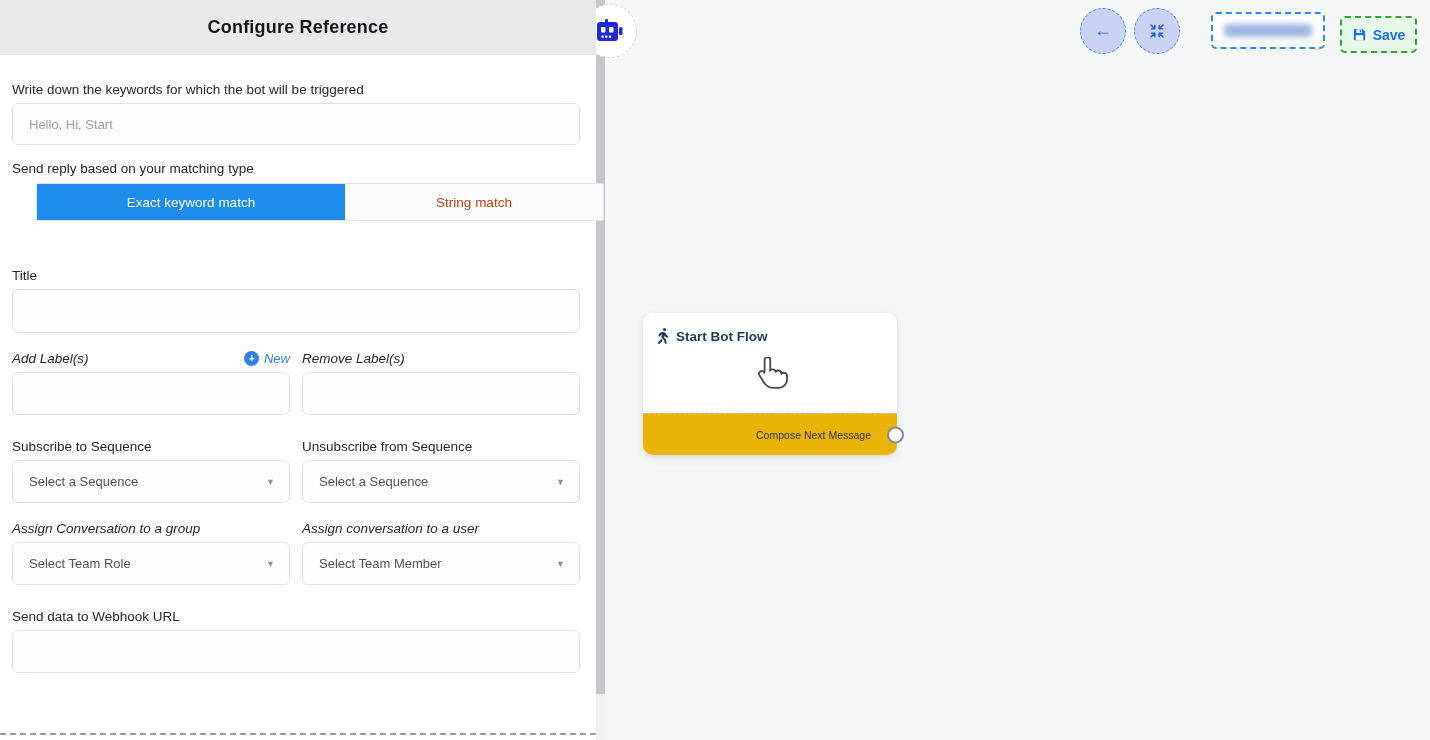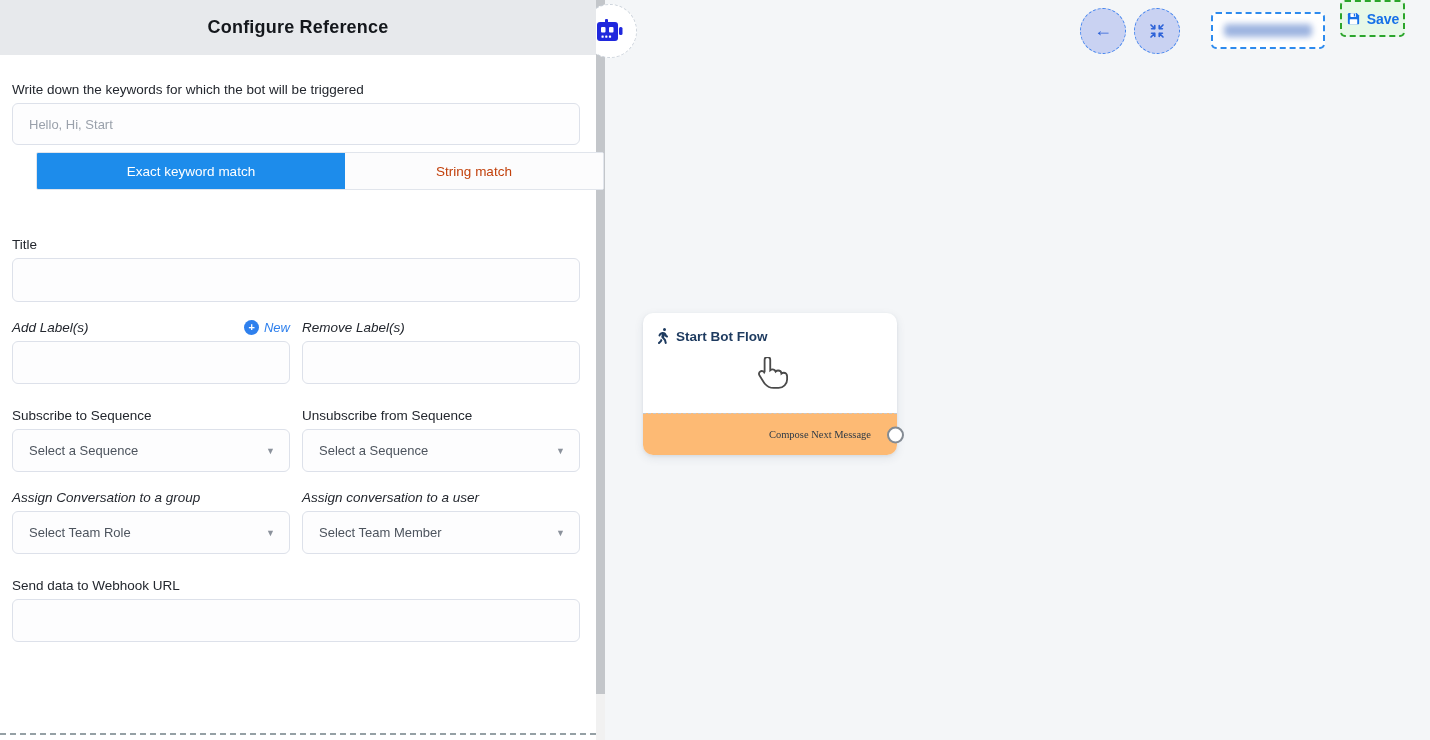--- a/index.html
+++ b/index.html
@@ -107,44 +107,43 @@
 
   .blurred-btn {
     position:absolute; left:1211px; top:12px; width:114px; height:37px;
     background:#fff; border:2px dashed #2e8bee; border-radius:5px;
     display:flex; align-items:center; justify-content:center;
     cursor:pointer; z-index:6;
   }
   .blur-bar { width:88px; height:13px; border-radius:4px; background:#9db4e0; filter:blur(3px); }
 
   .save-btn {
-    position:absolute; left:1340px; top:0; width:65px; height:37px;
+    position:absolute; left:1340px; top:16px; width:77px; height:37px;
     background:#e7f8e8; border:2px dashed #2ba52b; border-radius:5px;
     display:flex; align-items:center; justify-content:center; gap:6px;
     cursor:pointer; z-index:6;
   }
   .save-label { color:#1670e8; font-size:14px; font-weight:bold; }
 
   
   .node {
     position:absolute; left:643px; top:313px; width:254px; height:142px;
     background:#fff; border-radius:10px;
     box-shadow:0 3px 10px rgba(40,60,90,.10), 0 1px 3px rgba(40,60,90,.08);
     z-index:1;
   }
   .node-header { display:flex; align-items:center; gap:7px; padding:15px 14px 0; }
   .node-title { font-size:13.5px; font-weight:bold; color:#1d3a5f; }
   .cursor-wrap { position:absolute; left:50%; top:44px; transform:translateX(-46%); }
   .node-footer {
     position:absolute; left:0; right:0; bottom:0; height:42px;
-    background:#fdba74; border-top:1px dashed #c3c7cc;
+    background:#eab308; border-top:1px dashed #c3c7cc;
     border-radius:0 0 10px 10px;
     display:flex; align-items:center; justify-content:flex-end;
     padding-right:26px;
-    font-family:Liberation Serif, serif;
   }
   .footer-label { font-size:10.5px; color:#2e3a46; }
   .handle {
     position:absolute; right:-7px; top:50%; transform:translateY(-50%);
     width:17px; height:17px; border-radius:50%;
     background:#fff; border:2px solid #848b93; cursor:crosshair;
   }
 </style>
 </head>
 <body>
@@ -152,20 +151,21 @@
 <aside class="panel">
   <div class="panel-header">
     <div class="panel-title">Configure Reference</div>
   </div>
 
   <div class="panel-body">
 
     <label class="field-label mt-keywords">Write down the keywords for which the bot will be triggered</label>
     <input class="text-input h-42" placeholder="Hello, Hi, Start" style="">
 
+    <label class="field-label mt-match">Send reply based on your matching type</label>
     <div class="toggle">
       <div class="toggle-opt first active">Exact keyword match</div>
       <div class="toggle-opt">String match</div>
     </div>
 
     <label class="field-label mt-title">Title</label>
     <input class="text-input h-44" style="">
 
     <div class="two-col mt-row">
       <div class="label-row">

